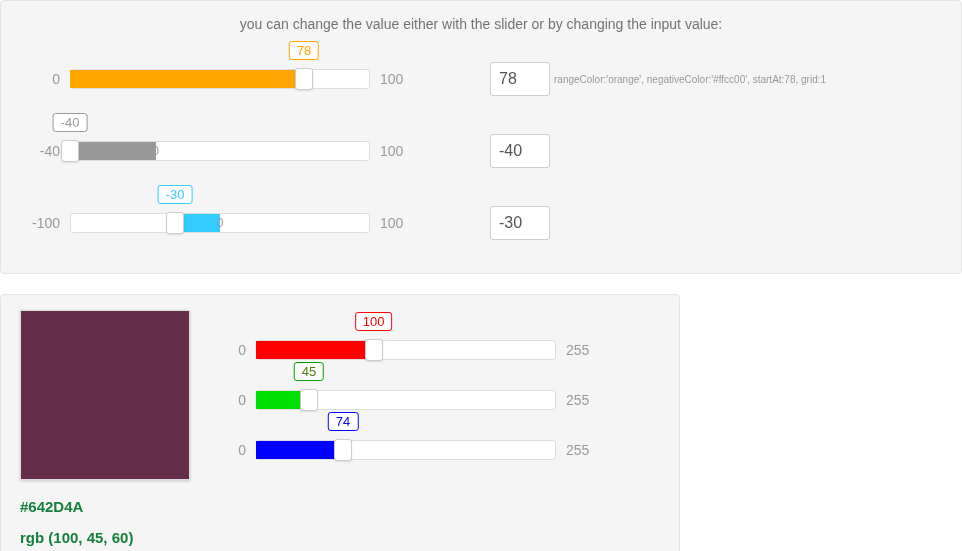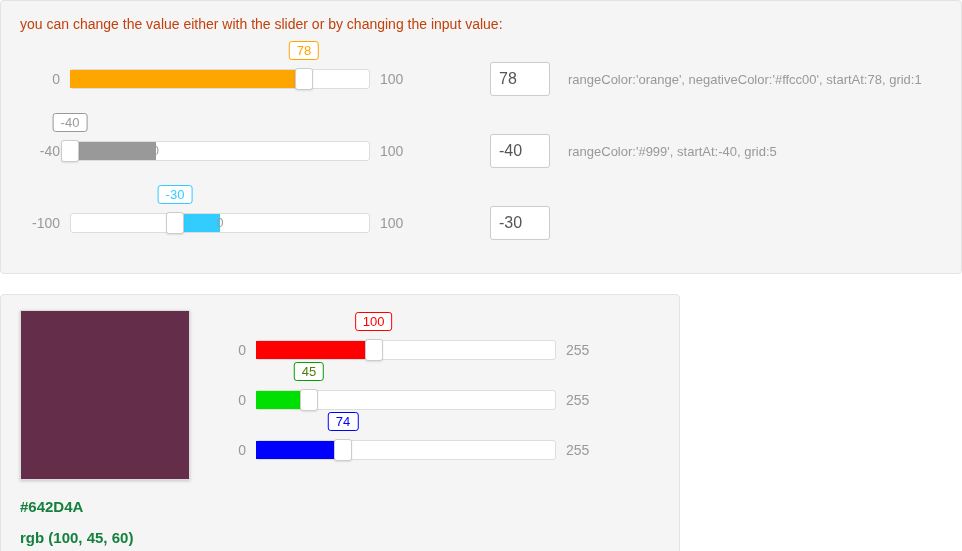--- a/index.html
+++ b/index.html
@@ -12,23 +12,24 @@
     width: 962px;
   }
   .panel {
     background: #f5f5f5;
     border: 1px solid #e3e3e3;
     border-radius: 4px;
     padding: 15px 19px;
     margin: 0 0 20px 0;
   }
   .intro {
-    color: #c2410c;
+    color: #737373;
     font-size: 14px;
     margin-bottom: 30px;
+    text-align: center;
   }
   .row {
     display: flex;
     align-items: center;
     margin-bottom: 18px;
   }
   .min-label, .max-label {
     color: #999;
     font-size: 14px;
     width: 50px;
@@ -95,22 +96,22 @@
     height: 34px;
     border: 1px solid #ccc;
     border-radius: 3px;
     background: #fff;
     font-size: 16px;
     padding: 4px 8px;
     color: #555;
   }
   .desc {
     color: #999;
-    font-size: 13px;
-    margin-left: 18px;
+    font-size: 10px;
+    margin-left: 4px;
   }
   
   .panel2 {
     display: flex;
     gap: 30px;
     width: 680px;
   }
   .swatch-col {
     display: flex;
     flex-direction: column;
@@ -167,21 +168,20 @@
       <div class="track"></div>
       <div class="fill" style="left:0%; width:28.57142857142857%; background:#999;"></div>
       <div class="zero-mark" style="left:28.57142857142857%;">
             <span>0</span>
           </div>
       <div class="bubble" style="left:0%; color:#999; border-color:#999;">-40</div>
       <div class="thumb" style="left:0%;"></div>
     </div>
     <div class="max-label">100</div>
     <input class="input-box" value="-40" style="">
-    <div class="desc">rangeColor:'#999', startAt:-40, grid:5</div>
   </div>
       <div class="row" style="margin-top: 38px;">
     <div class="min-label">-100</div>
     <div class="slider-wrap">
       <div class="track"></div>
       <div class="fill" style="left:35%; width:15%; background:#32CCFF;"></div>
       <div class="zero-mark" style="left:50%;">
             <span>0</span>
           </div>
       <div class="bubble" style="left:35%; color:#32CCFF; border-color:#32CCFF;">-30</div>

